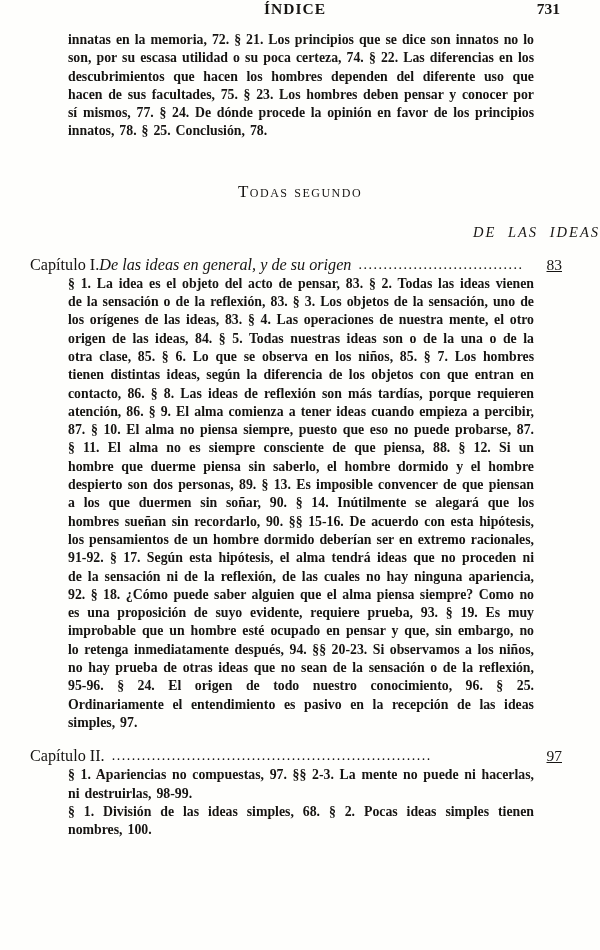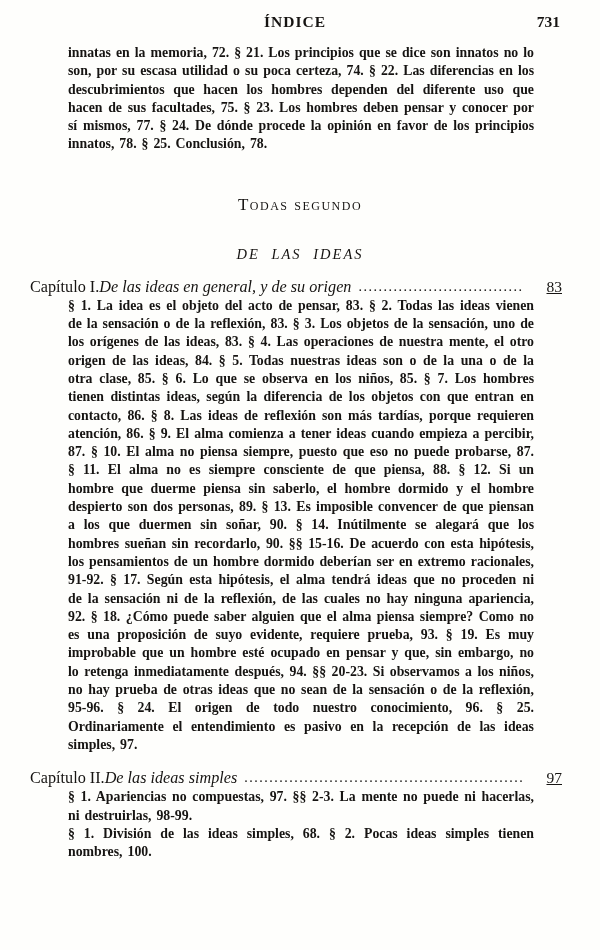--- a/index.html
+++ b/index.html
@@ -9,21 +9,20 @@
   }
   .page {
     position: relative;
     width: 600px;
     height: 950px;
     background: #fefefc;
     color: #161412;
     font-family: "Liberation Serif", "DejaVu Serif", serif;
     overflow: hidden;
     box-sizing: border-box;
-    padding-top: 13px;
   }
   .running-head {
     position: relative;
     height: 22px;
     margin: 0 40px 0 30px;
   }
   .running-head .head-title {
     position: absolute;
     left: 0; right: 0;
     text-align: center;
@@ -48,22 +47,22 @@
   }
   .intro-para { margin-top: 9px; }
   .book-heading {
     margin-top: 41px;
     text-align: center;
     font-variant: small-caps;
     font-size: 17px;
     letter-spacing: 1.5px;
   }
   .book-subtitle {
-    margin-top: 31px;
-    text-align: center;
+    margin-top: 22px;
+    text-align: right;
     font-style: italic;
     font-size: 14.5px;
     letter-spacing: 2px;
     word-spacing: 6px;
   }
   .toc-entry {
     display: flex;
     align-items: baseline;
     margin: 15px 38px 0 30px;
     font-size: 16.2px;
@@ -118,21 +117,20 @@
   <div class="toc-entry first-entry">
     <span class="chap-label">Capítulo I.</span>
     <span class="chap-title">De las ideas en general, y de su origen</span>
     <span class="dot-leader">................................................................</span>
     <span class="chap-page">83</span>
   </div>
   <p class="para summary-para">§ 1. La idea es el objeto del acto de pensar, 83. § 2. Todas las ideas vienen de la sensación o de la reflexión, 83. § 3. Los objetos de la sensación, uno de los orígenes de las ideas, 83. § 4. Las operaciones de nuestra mente, el otro origen de las ideas, 84. § 5. Todas nuestras ideas son o de la una o de la otra clase, 85. § 6. Lo que se observa en los niños, 85. § 7. Los hombres tienen distintas ideas, según la diferencia de los objetos con que entran en contacto, 86. § 8. Las ideas de reflexión son más tardías, porque requieren atención, 86. § 9. El alma comienza a tener ideas cuando empieza a percibir, 87. § 10. El alma no piensa siempre, puesto que eso no puede probarse, 87. § 11. El alma no es siempre consciente de que piensa, 88. § 12. Si un hombre que duerme piensa sin saberlo, el hombre dormido y el hombre despierto son dos personas, 89. § 13. Es imposible convencer de que piensan a los que duermen sin soñar, 90. § 14. Inútilmente se alegará que los hombres sueñan sin recordarlo, 90. §§ 15-16. De acuerdo con esta hipótesis, los pensamientos de un hombre dormido deberían ser en extremo racionales, 91-92. § 17. Según esta hipótesis, el alma tendrá ideas que no proceden ni de la sensación ni de la reflexión, de las cuales no hay ninguna apariencia, 92. § 18. ¿Cómo puede saber alguien que el alma piensa siempre? Como no es una proposición de suyo evidente, requiere prueba, 93. § 19. Es muy improbable que un hombre esté ocupado en pensar y que, sin embargo, no lo retenga inmediatamente después, 94. §§ 20-23. Si observamos a los niños, no hay prueba de otras ideas que no sean de la sensación o de la reflexión, 95-96. § 24. El origen de todo nuestro conocimiento, 96. § 25. Ordinariamente el entendimiento es pasivo en la recepción de las ideas simples, 97.</p>
 
   <div class="toc-entry">
     <span class="chap-label">Capítulo II.</span>
-    <span class="chap-title">De las ideas simples</span>
     <span class="dot-leader">................................................................</span>
     <span class="chap-page">97</span>
   </div>
   <p class="para summary-para">§ 1. Apariencias no compuestas, 97. §§ 2-3. La mente no puede ni hacerlas, ni destruirlas, 98-99.</p>
 
   <p class="para summary-para">§ 1. División de las ideas simples, 68. § 2. Pocas ideas simples tienen nombres, 100.</p>
 
 </div>
 
 </body></html>

